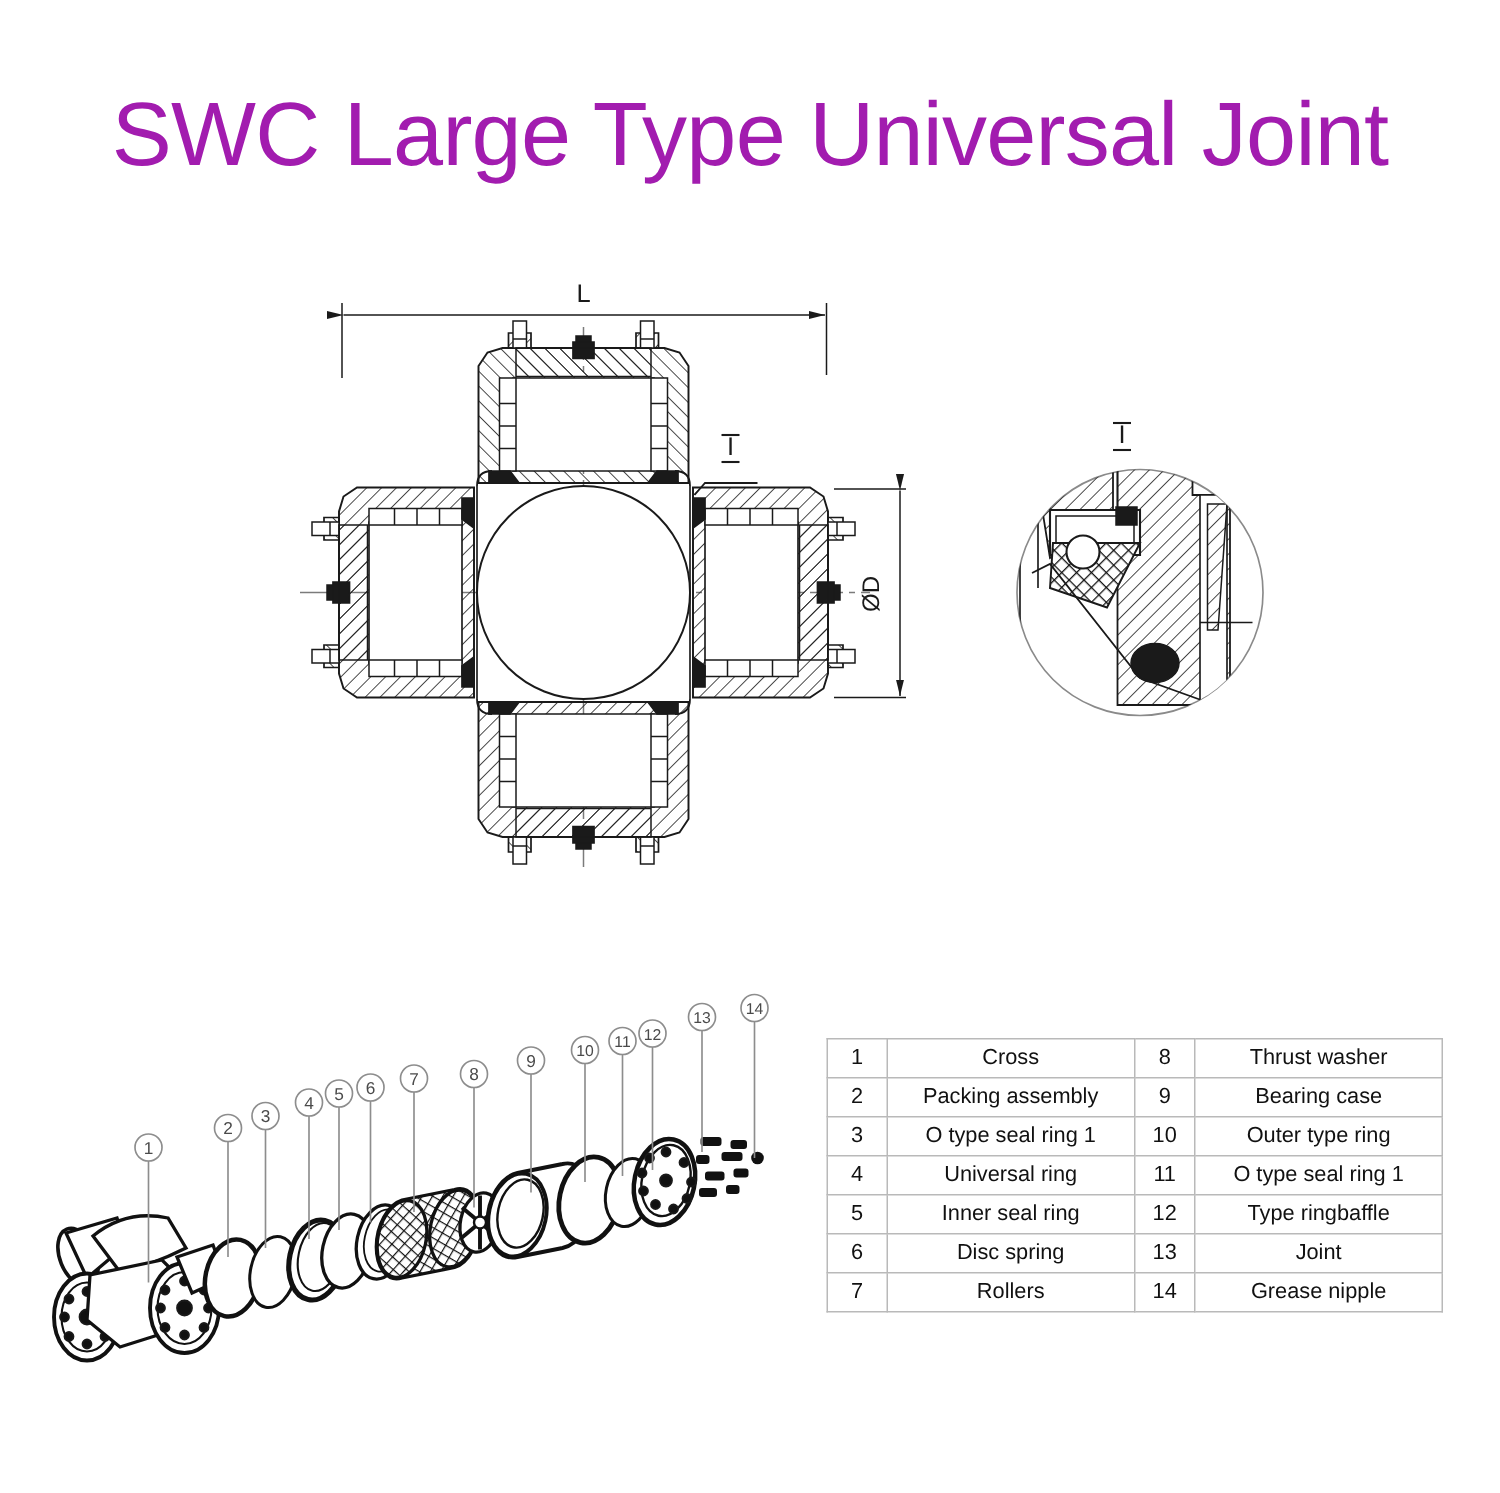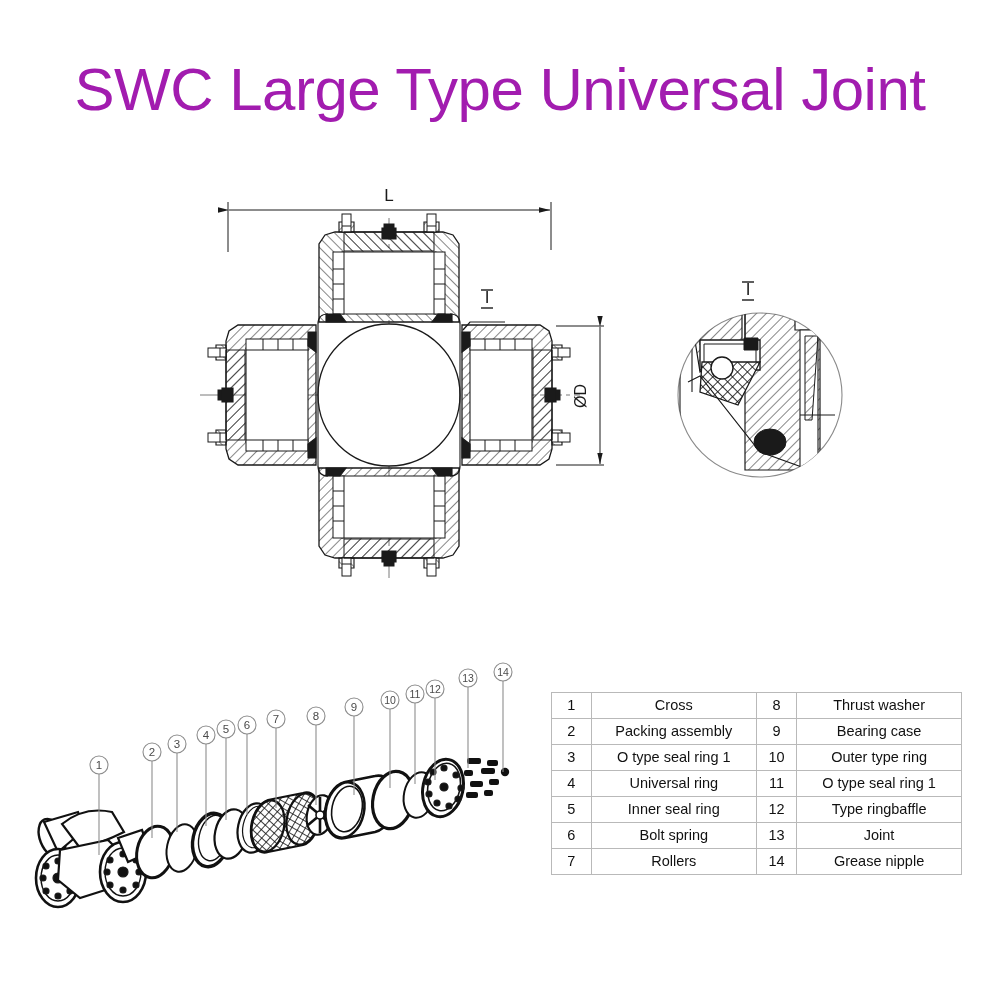--- a/index.html
+++ b/index.html
@@ -508,21 +508,21 @@
           <td class="nm">O type seal ring 1</td>
         </tr>
         <tr>
           <td class="num">5</td>
           <td class="nm">Inner seal ring</td>
           <td class="num">12</td>
           <td class="nm">Type ringbaffle</td>
         </tr>
         <tr>
           <td class="num">6</td>
-          <td class="nm">Bolt spring</td>
+          <td class="nm">Disc spring</td>
           <td class="num">13</td>
           <td class="nm">Joint</td>
         </tr>
         <tr>
           <td class="num">7</td>
           <td class="nm">Rollers</td>
           <td class="num">14</td>
           <td class="nm">Grease nipple</td>
         </tr>
       </tbody>

